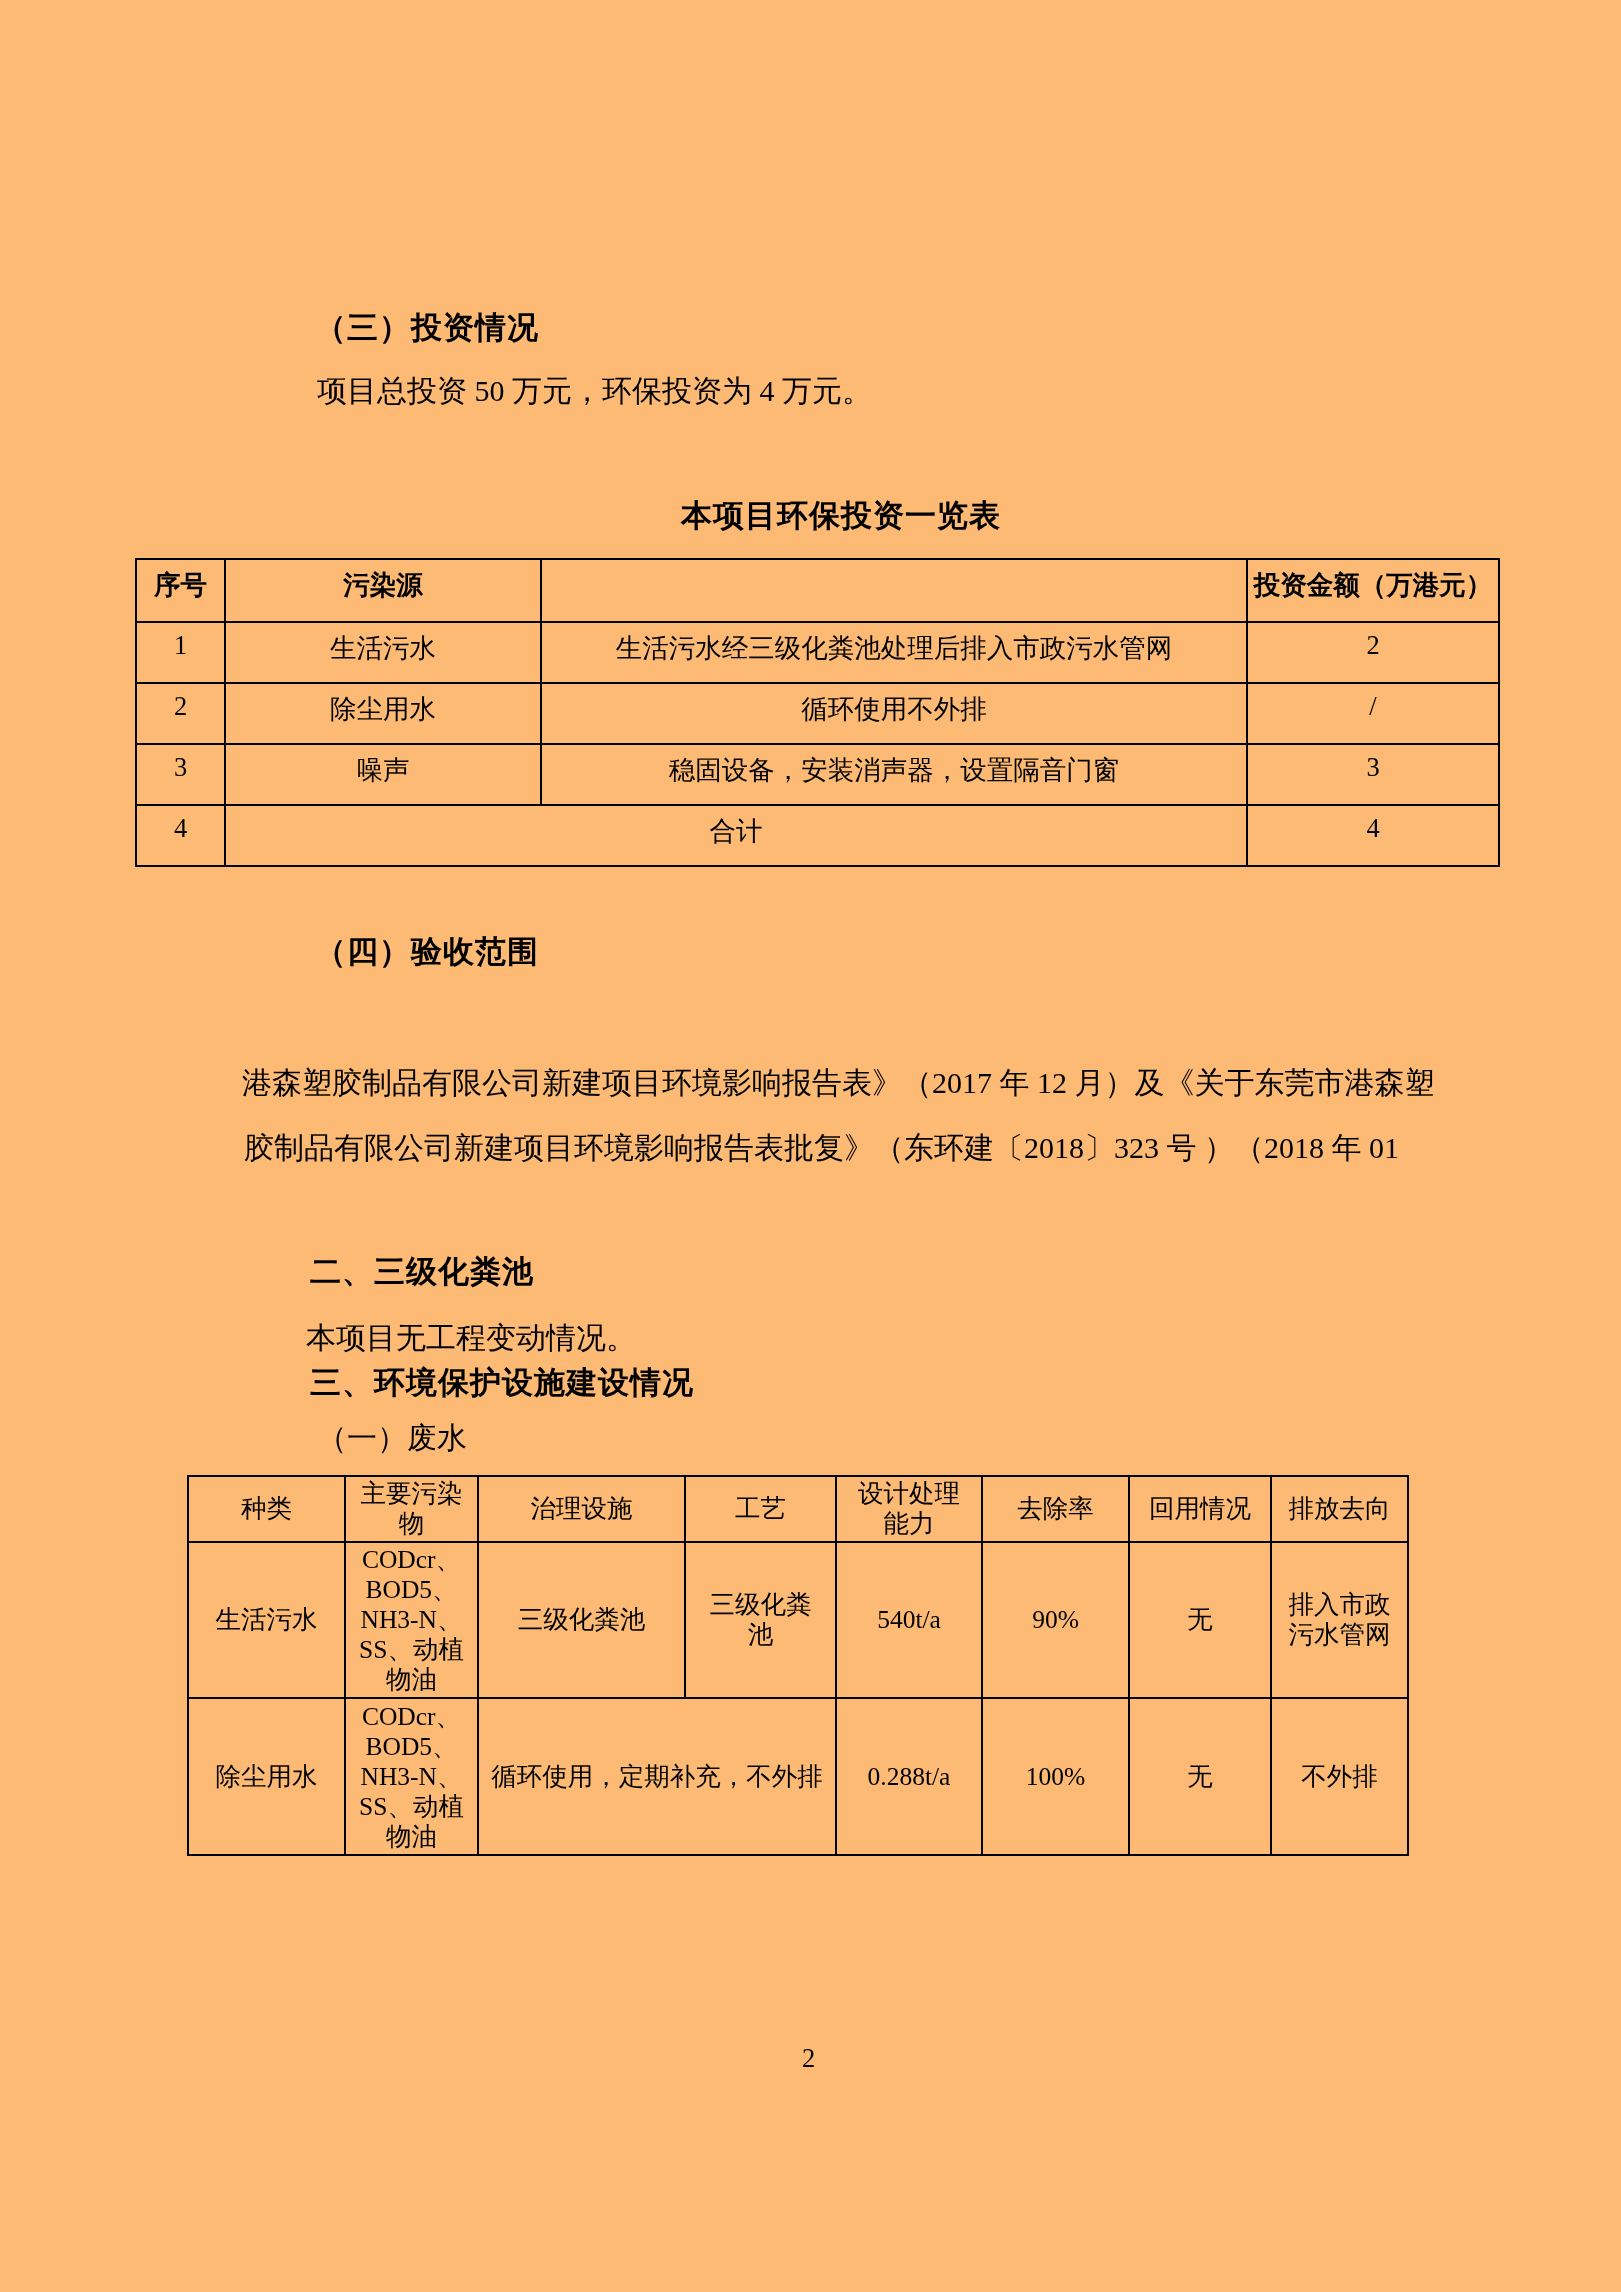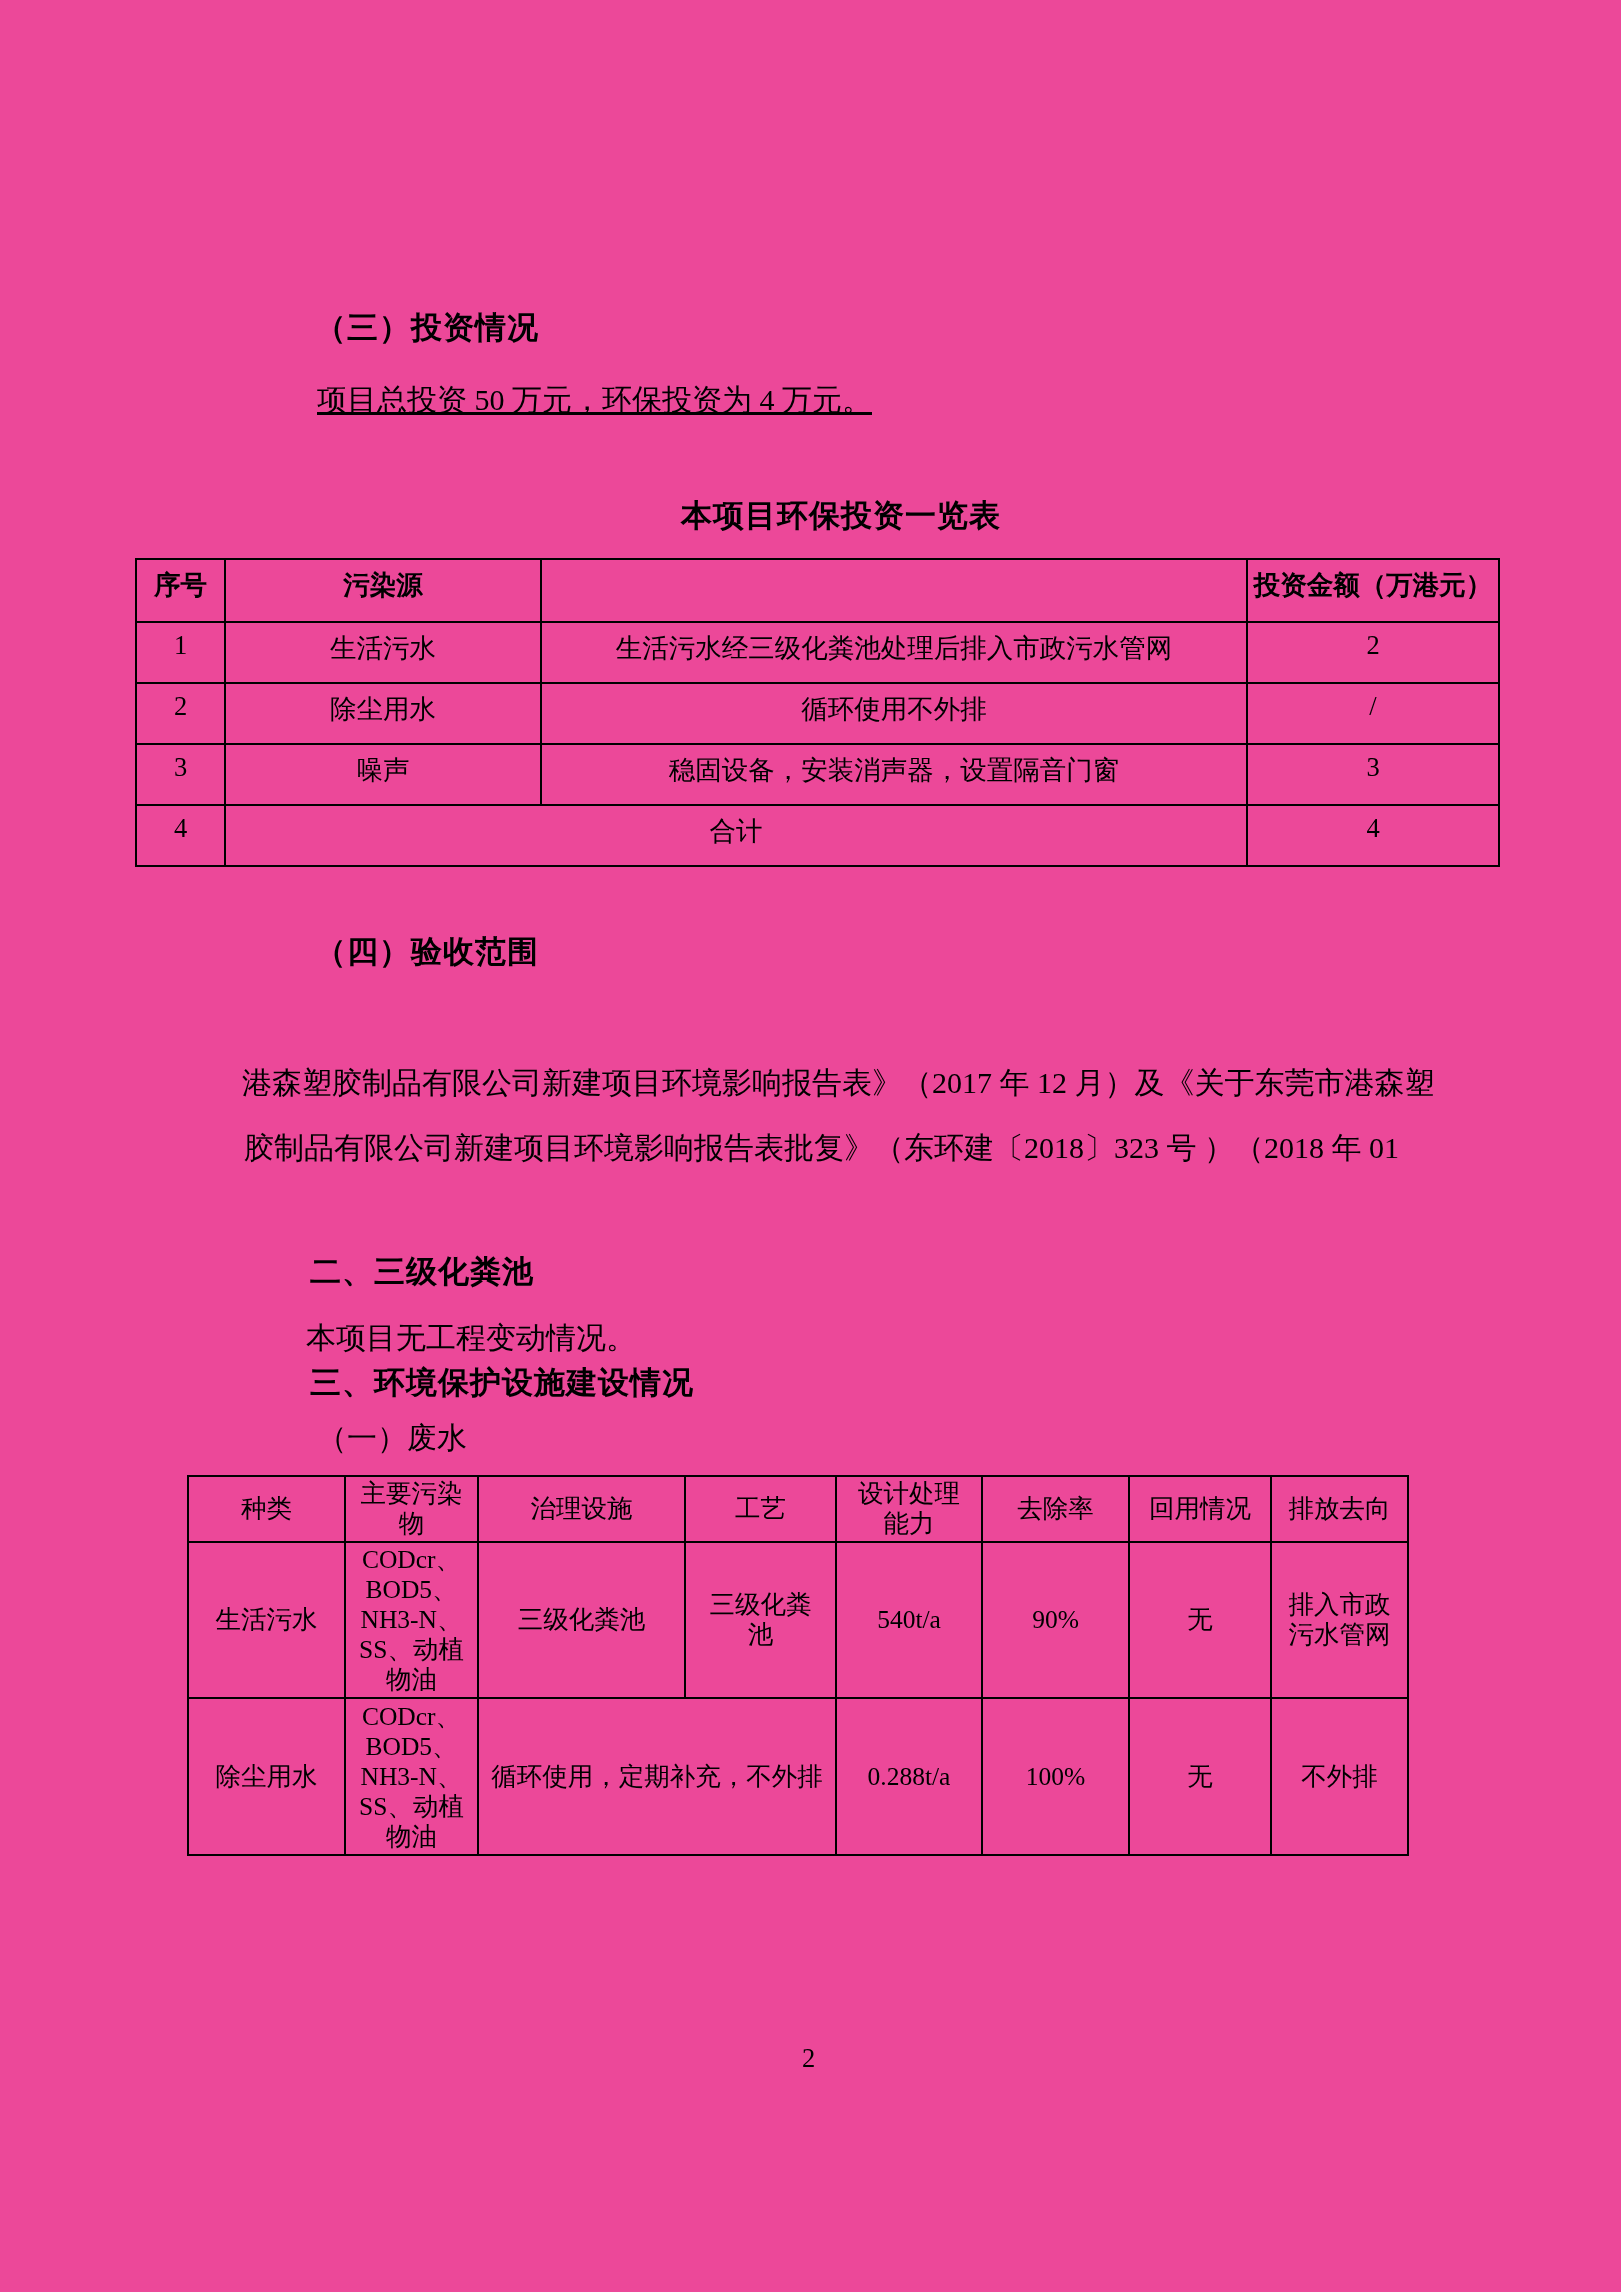--- a/index.html
+++ b/index.html
@@ -1,21 +1,21 @@
 <!DOCTYPE html>
 <html><head>
 <meta charset="utf-8">
 <style>
   * { margin: 0; padding: 0; box-sizing: border-box; }
   html, body { background: #888; }
   .page {
     position: relative;
     width: 1621px;
     height: 2293px;
-    background: #ec4899;
+    background: #fdba74;
     margin: 0 auto;
     overflow: hidden;
     color: #000;
     font-family: "Liberation Serif", "DejaVu Serif", serif;
   }
   .abs { position: absolute; }
   .h {
     font-family: "Liberation Sans", "DejaVu Sans", sans-serif;
     font-weight: bold;
     font-size: 31px;
@@ -90,21 +90,21 @@
     line-height: 29px;
   }
 </style>
 </head>
 <body>
 
 <div class="page">
 
   <div class="abs h" style="left:315px; top:310px;">（三）投资情况</div>
 
-  <div class="abs body-text" style="left:317px; top:381px;text-decoration:underline;">项目总投资 50 万元，环保投资为 4 万元。</div>
+  <div class="abs body-text" style="left:317px; top:372px;">项目总投资 50 万元，环保投资为 4 万元。</div>
 
   <div class="abs table-title" style="left:681px; top:498px;">本项目环保投资一览表</div>
 
   <table class="t1">
     <colgroup>
       <col style="width:89px">
         <col style="width:316px">
         <col style="width:706px">
         <col style="width:252px">
     </colgroup>

